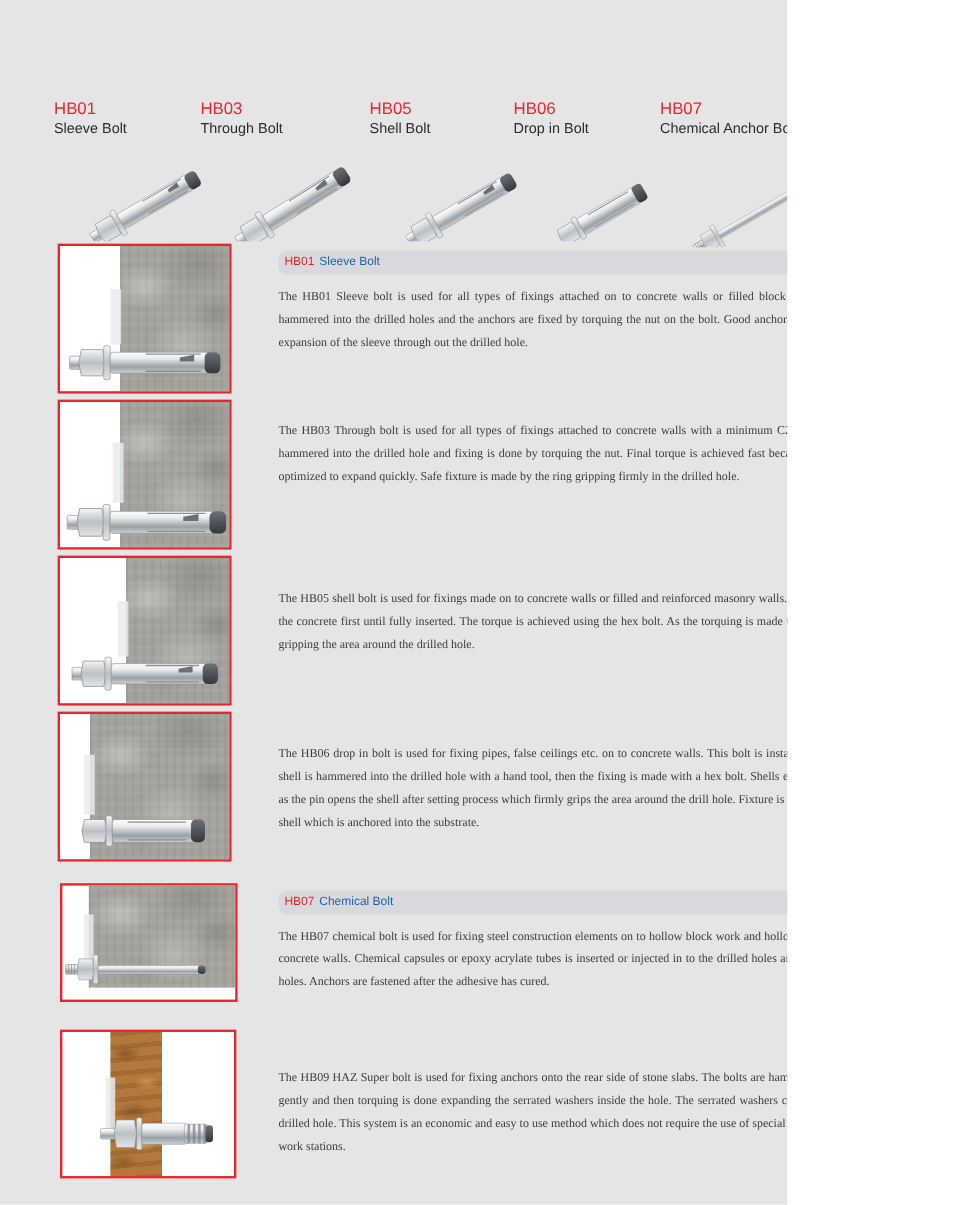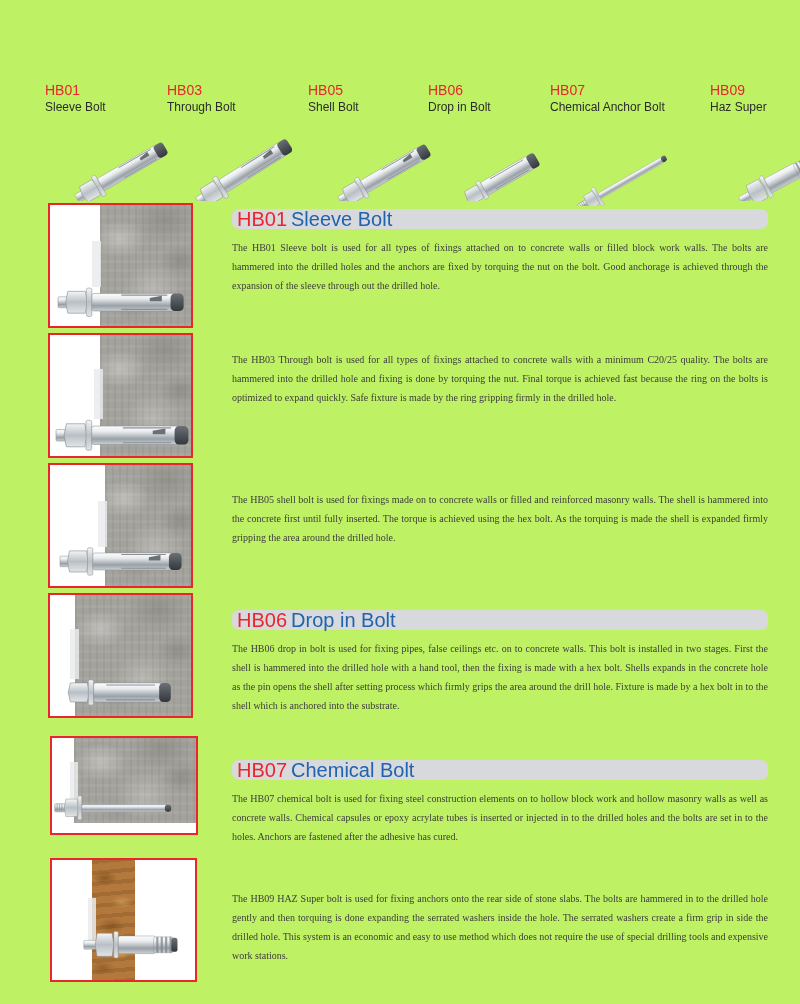--- a/index.html
+++ b/index.html
@@ -1,16 +1,16 @@
 <!DOCTYPE html>
 <html><head>
 <meta charset="utf-8">
 <style>
   html,body{margin:0;padding:0;background:#fff;}
-  #page{position:relative;width:800px;height:1004px;background:#bef264;overflow:hidden;
+  #page{position:relative;width:656px;height:1004px;background:#e5e5e5;overflow:hidden;
         font-family:"Liberation Sans",sans-serif;}
 
   
   .gcol{position:absolute;top:82px;width:132px;}
   .gcol .gcode{color:#e8262c;font-size:14px;line-height:16px;}
   .gcol .gname{color:#2b2b2b;font-size:12px;line-height:15px;margin-top:2px;white-space:nowrap;}
   .gcol svg{display:block;margin-top:6px;}
 
   
   .photo{position:absolute;box-sizing:border-box;border:2px solid #e8262c;background:#ffffff;margin:0;}
@@ -30,21 +30,21 @@
       radial-gradient(ellipse 16px 9px at 70% 35%, rgba(222,170,100,.55), transparent 70%),
       radial-gradient(ellipse 20px 12px at 45% 55%, rgba(95,55,15,.40), transparent 70%),
       radial-gradient(ellipse 15px 9px at 65% 78%, rgba(230,180,110,.50), transparent 70%),
       radial-gradient(ellipse 18px 10px at 25% 90%, rgba(100,60,20,.40), transparent 70%),
       repeating-linear-gradient(175deg, rgba(80,45,10,.18) 0 4px, transparent 4px 11px);}
   .photo svg{position:absolute;left:0;top:0;}
 
   
   .sec{position:absolute;left:232px;width:536px;}
   .bar{height:20px;line-height:20px;background:#d8d9dc;border-radius:7px;padding-left:5px;
-       font-size:20px;white-space:nowrap;}
+       font-size:10px;white-space:nowrap;}
   .bar .code{color:#e8262c;}
   .bar .title{color:#1e63ad;margin-left:4px;}
   .body{margin:9px 0 0 0;color:#3c3c3c;font-size:10px;line-height:19px;text-align:justify;font-family:Liberation Serif, serif;}
 </style>
 </head>
 <body>
 
 <div id="page">
 
   <svg width="0" height="0" style="position:absolute" aria-hidden="true">
@@ -210,27 +210,24 @@
 
   <section class="sec" style="top:341px">
     <p class="body">The HB03 Through bolt is used for all types of fixings attached to concrete walls with a minimum C20/25 quality. The bolts are hammered into the drilled hole and fixing is done by torquing the nut. Final torque is achieved fast because the ring on the bolts is optimized to expand quickly. Safe fixture is made by the ring gripping firmly in the drilled hole.</p>
   </section>
 
   <section class="sec" style="top:481px">
     <p class="body">The HB05 shell bolt is used for fixings made on to concrete walls or filled and reinforced masonry walls. The shell is hammered into the concrete first until fully inserted. The torque is achieved using the hex bolt. As the torquing is made the shell is expanded firmly gripping the area around the drilled hole.</p>
   </section>
 
   <section class="sec" style="top:610px">
-    <div class="bar">
-      <span class="code">HB06</span><span class="title">Drop in Bolt</span>
-    </div>
     <p class="body">The HB06 drop in bolt is used for fixing pipes, false ceilings etc. on to concrete walls. This bolt is installed in two stages. First the shell is hammered into the drilled hole with a hand tool, then the fixing is made with a hex bolt. Shells expands in the concrete hole as the pin opens the shell after setting process which firmly grips the area around the drill hole. Fixture is made by a hex bolt in to the shell which is anchored into the substrate.</p>
   </section>
 
-  <section class="sec" style="top:760px">
+  <section class="sec" style="top:742px">
     <div class="bar">
       <span class="code">HB07</span><span class="title">Chemical Bolt</span>
     </div>
     <p class="body">The HB07 chemical bolt is used for fixing steel construction elements on to hollow block work and hollow masonry walls as well as concrete walls. Chemical capsules or epoxy acrylate tubes is inserted or injected in to the drilled holes and the bolts are set in to the holes. Anchors are fastened after the adhesive has cured.</p>
   </section>
 
   <section class="sec" style="top:880px">
     <p class="body">The HB09 HAZ Super bolt is used for fixing anchors onto the rear side of stone slabs. The bolts are hammered in to the drilled hole gently and then torquing is done expanding the serrated washers inside the hole. The serrated washers create a firm grip in side the drilled hole. This system is an economic and easy to use method which does not require the use of special drilling tools and expensive work stations.</p>
   </section>
 

